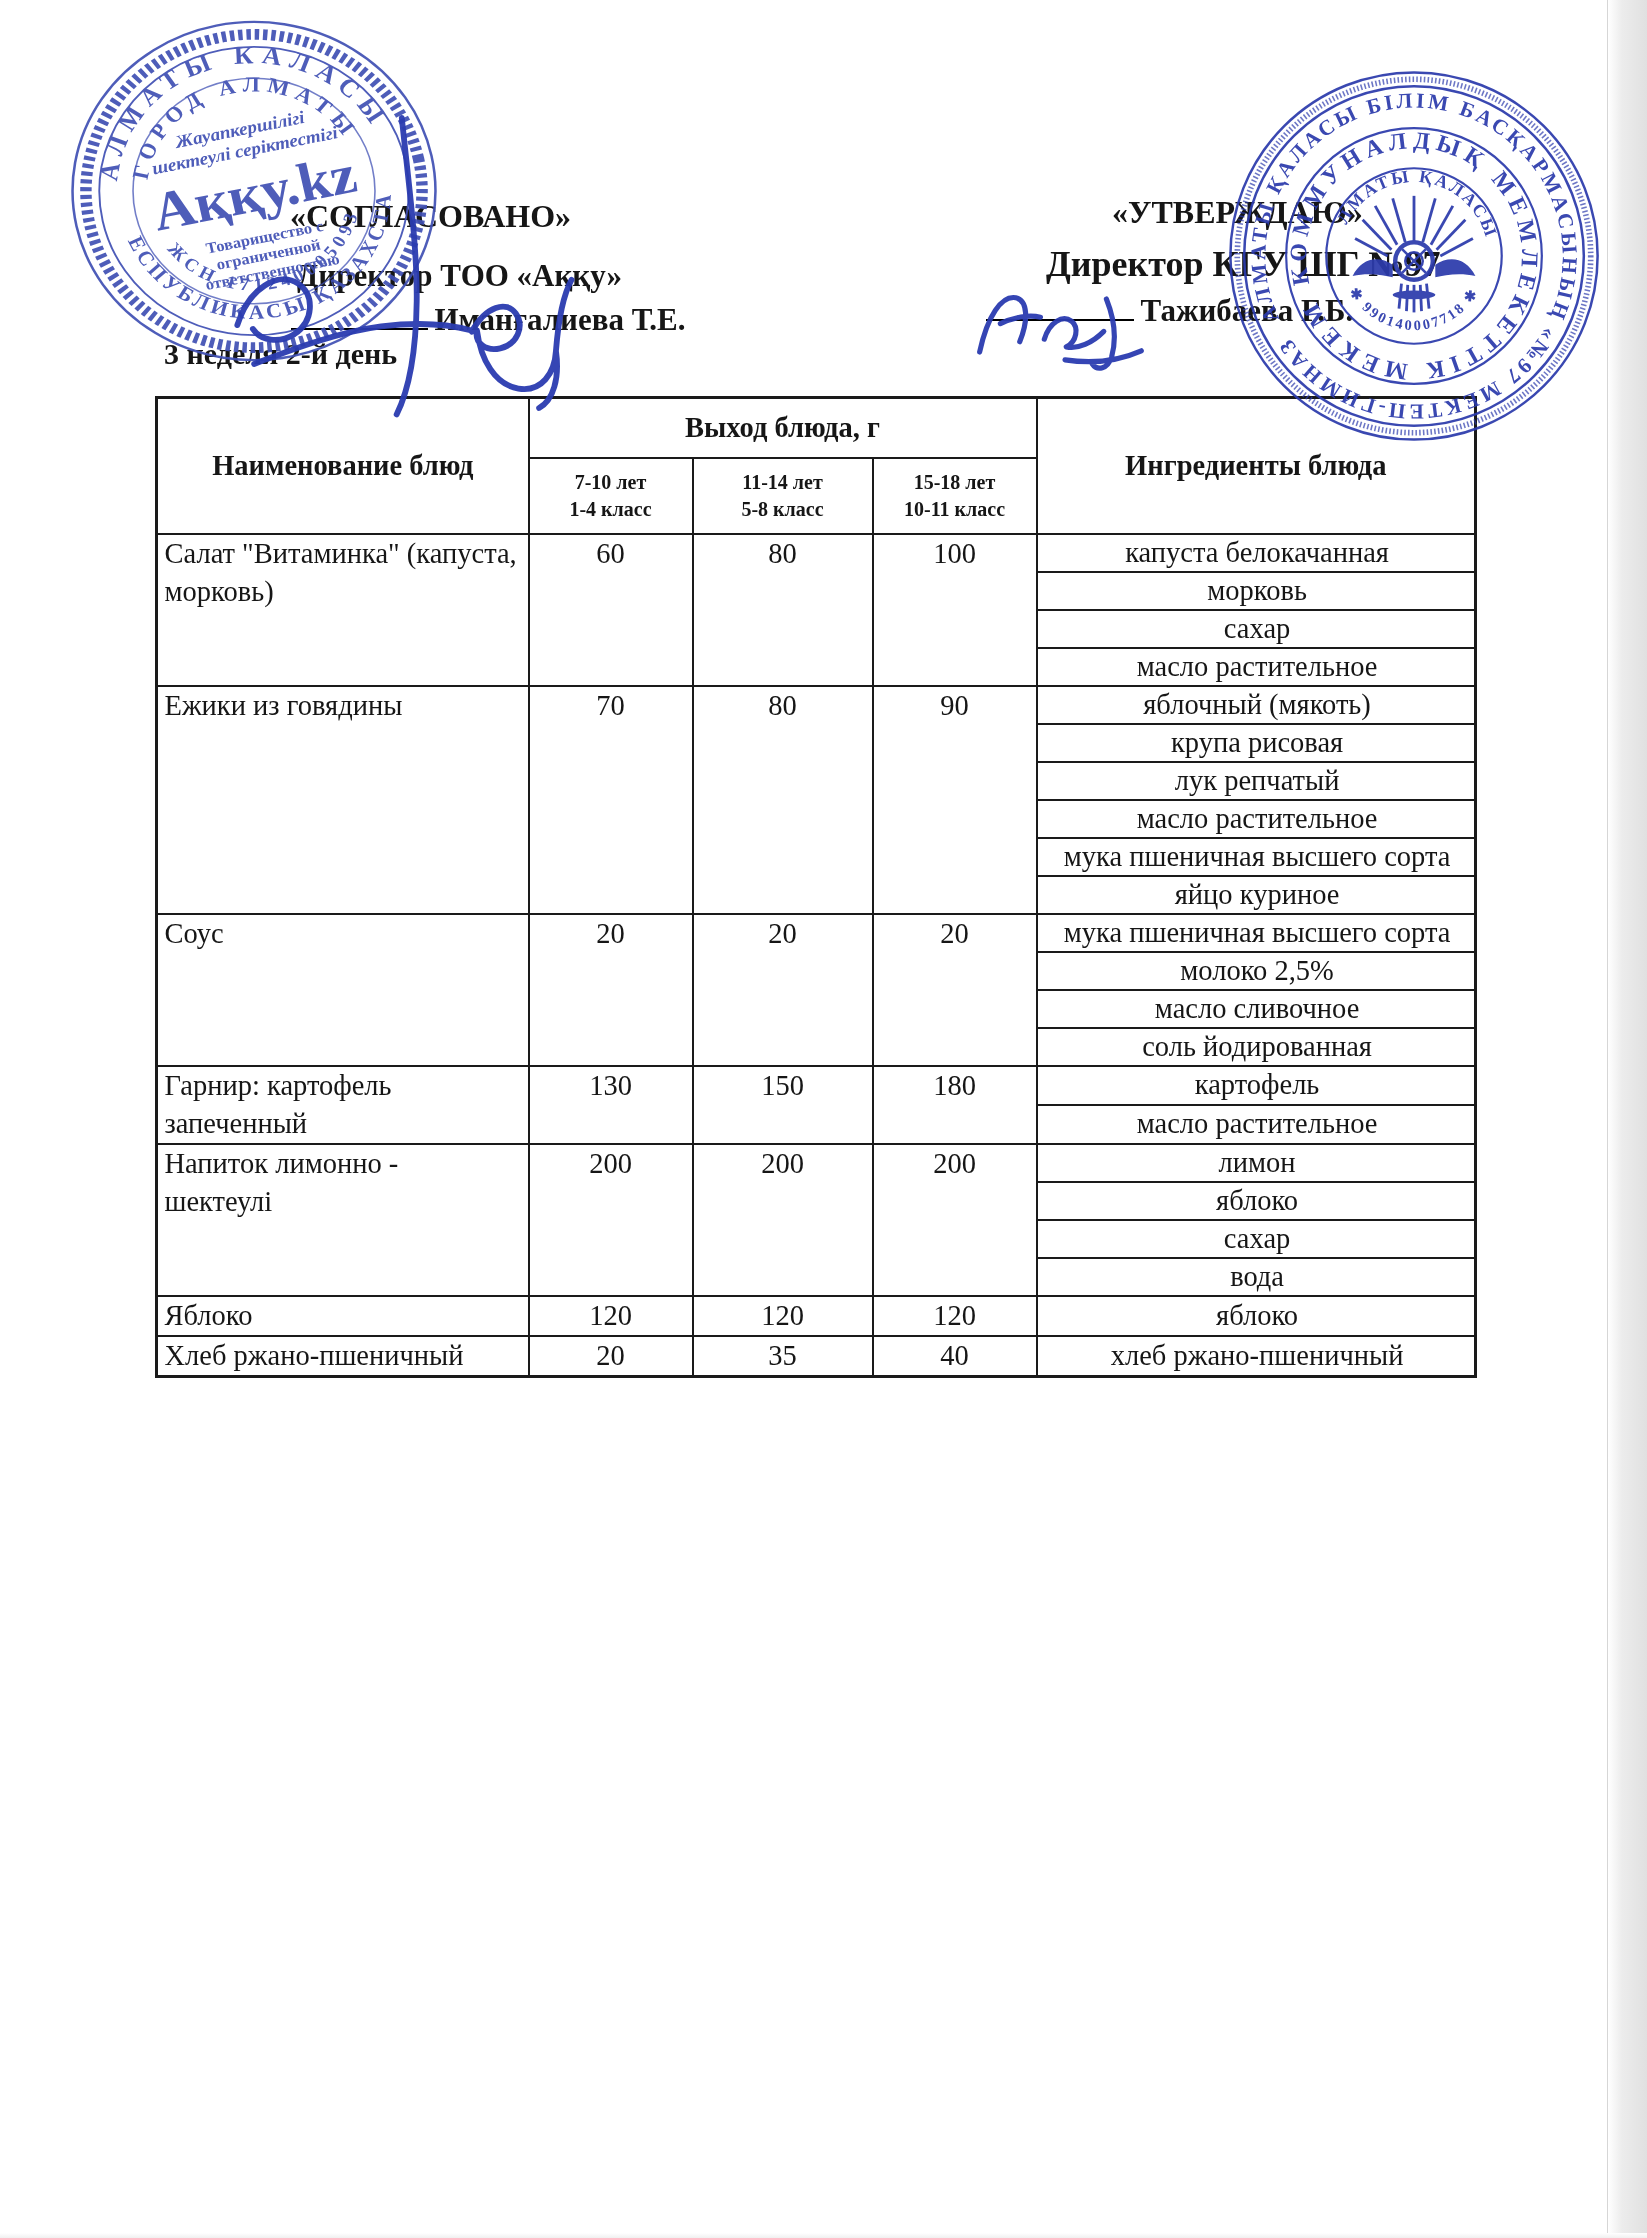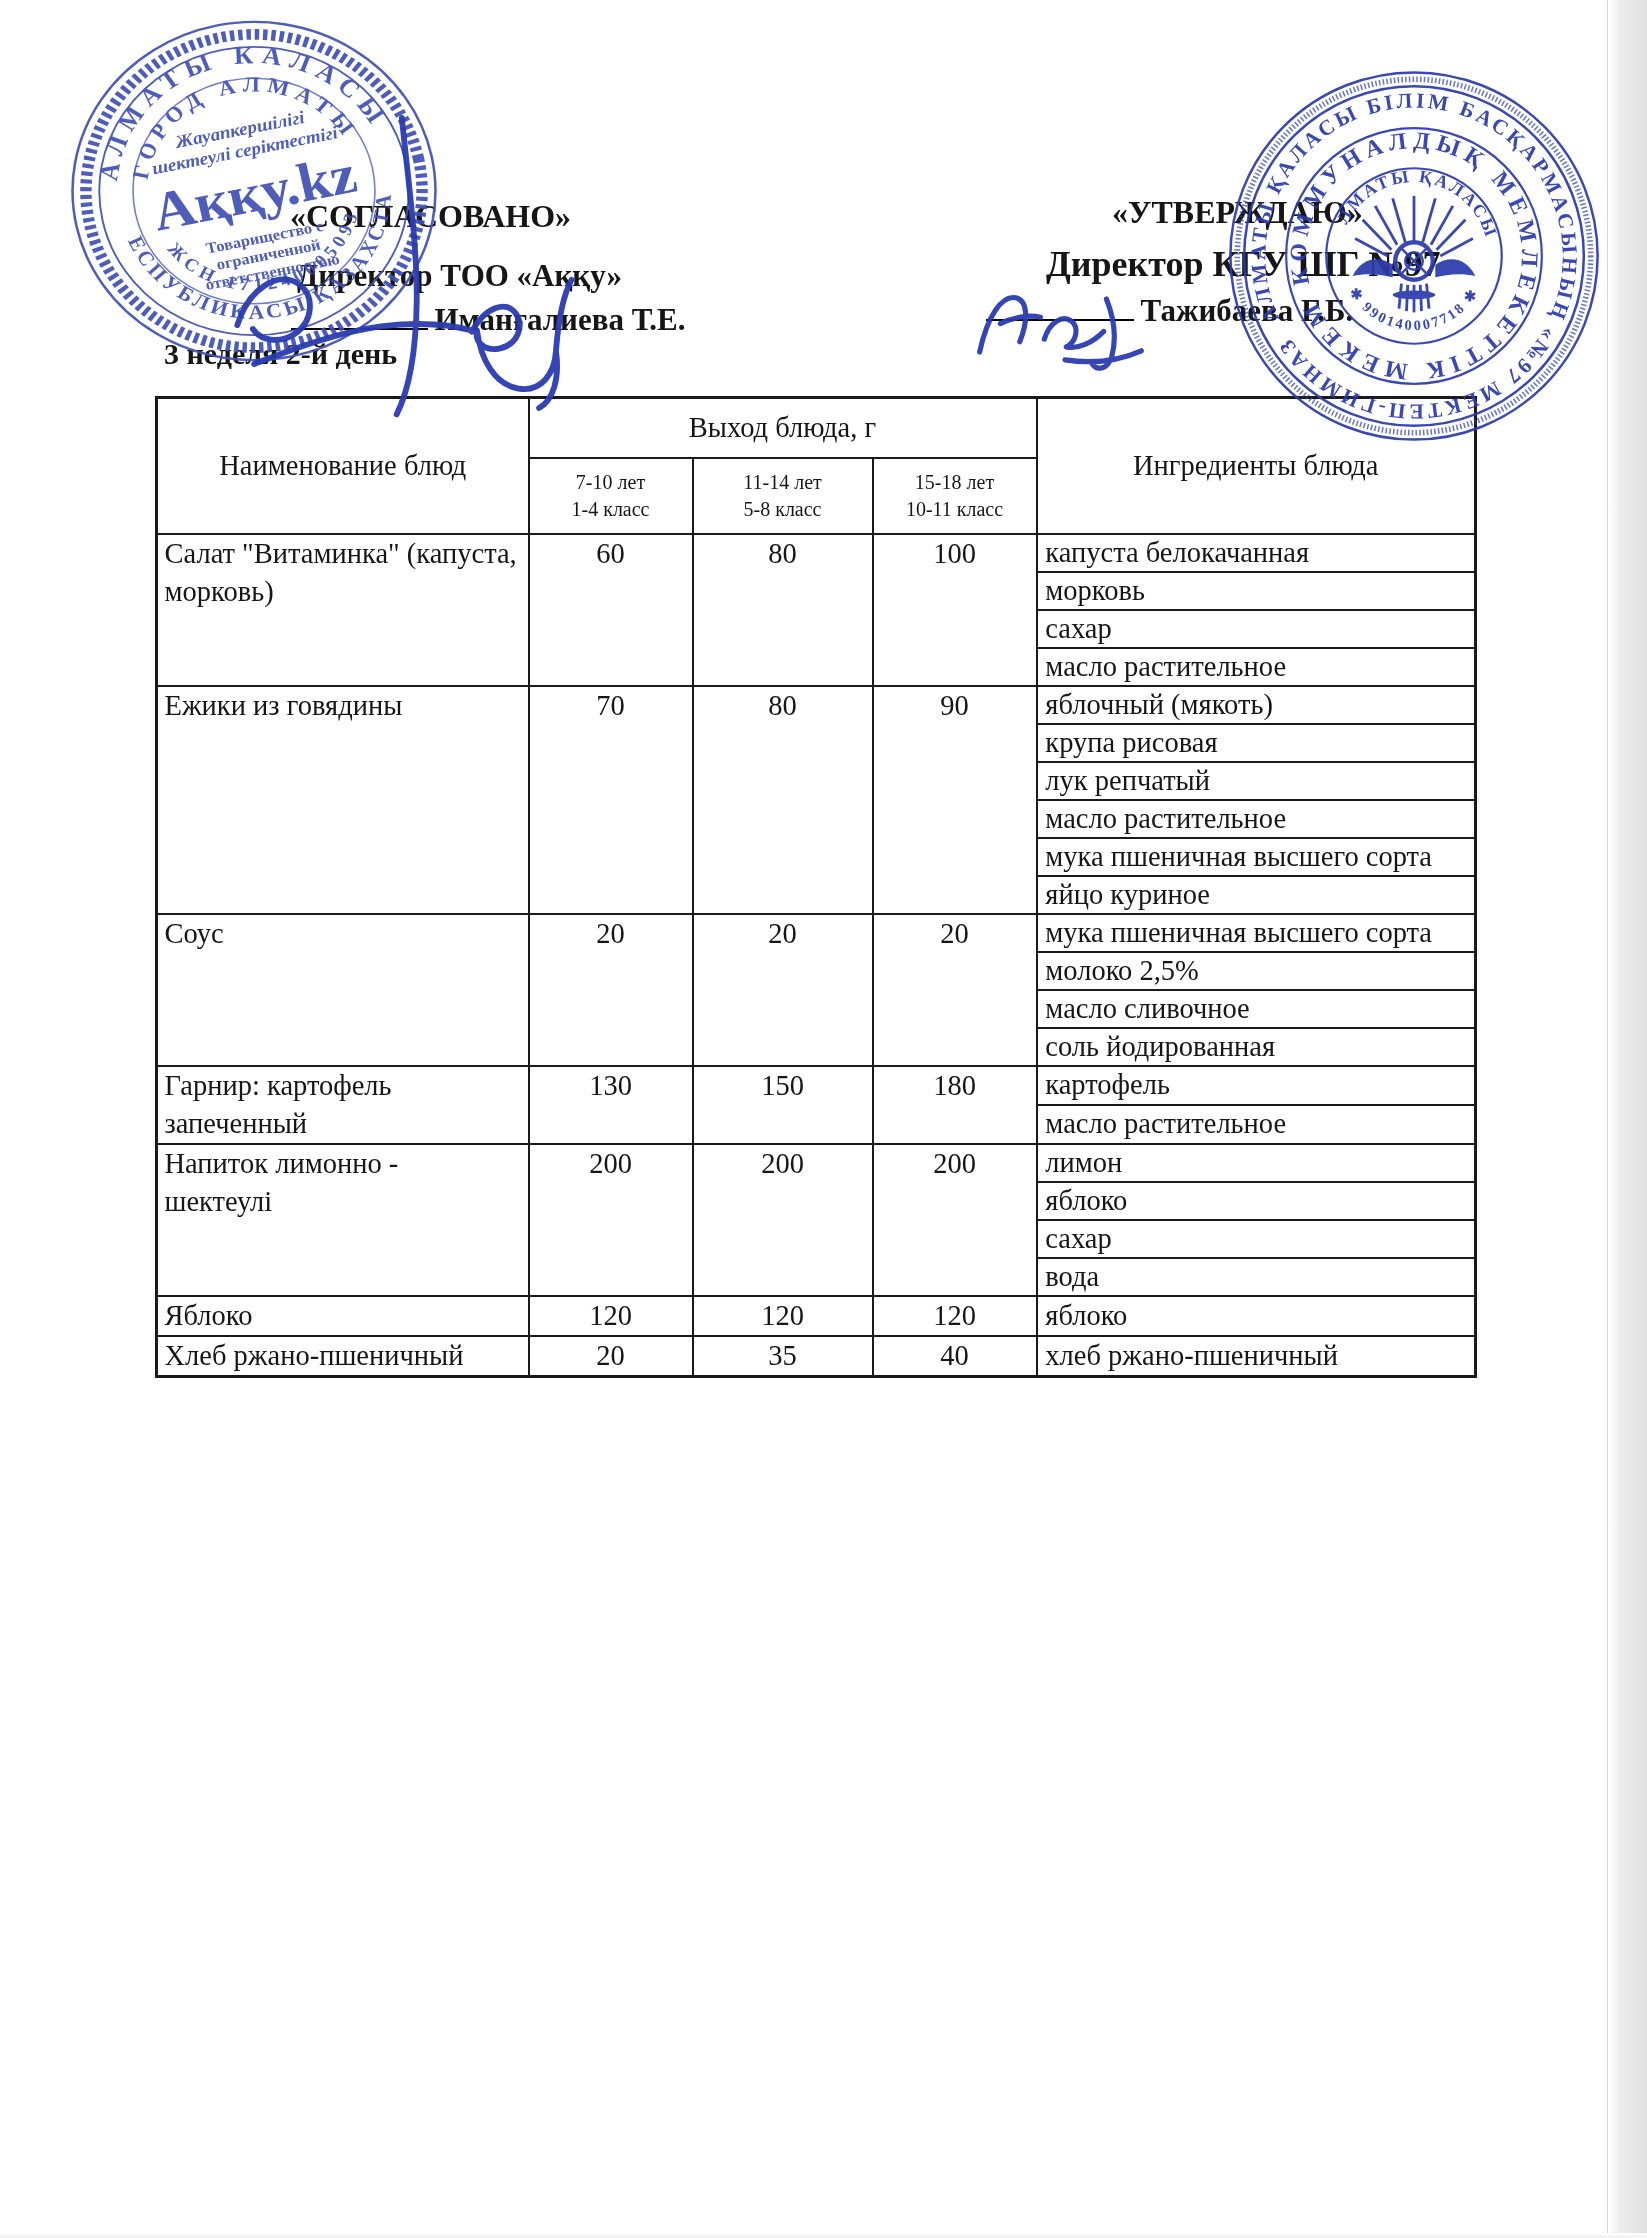--- a/index.html
+++ b/index.html
@@ -27,25 +27,25 @@
   table.menu{
     position:absolute;left:155px;top:396px;
     width:1320px;border-collapse:collapse;table-layout:fixed;
     font-size:28.5px;color:#161616;
   }
   table.menu th,table.menu td{border:2.6px solid #1a1a1a;overflow:hidden;}
   table.menu{border:3.2px solid #1a1a1a;}
   thead tr.h1{height:60px;}
   thead tr.h2{height:76px;}
   tbody tr{height:38px;}
-  th{font-weight:normal;text-align:center;vertical-align:middle;padding:0;}
+  th{font-weight:bold;text-align:center;vertical-align:middle;padding:0;}
   th.age{font-size:20px;line-height:1.32;}
   td.c-dish{vertical-align:top;text-align:left;padding:0 9px 0 6.5px;line-height:38px;white-space:pre-line;}
   td.c-val{vertical-align:top;text-align:center;line-height:37px;padding:0;margin-left:35px;}
-  td.c-ing{vertical-align:middle;text-align:left;padding:0 5.2px 0 7.8px;line-height:1.05;}
+  td.c-ing{vertical-align:middle;text-align:center;padding:0 5.2px 0 7.8px;line-height:1.05;}
   
   .stamp,.signature{position:absolute;pointer-events:none;}
   .stamp-left {left:63px; top:13px; width:382px; height:356px; opacity:.92;}
   .stamp-right{left:1226px;top:68px;width:376px;height:376px;opacity:.93;}
   .sig-left {left:214px;top:110px;width:408px;height:324px;opacity:.95;}
   .sig-right{left:968px;top:269px;width:194px;height:117px;opacity:.95;}
   
   .scan-edge-right{
     position:absolute;right:0;top:0;width:40px;height:100%;
     background:linear-gradient(to right,#ffffff 0%,#ececec 35%,#e0e0e0 100%);

